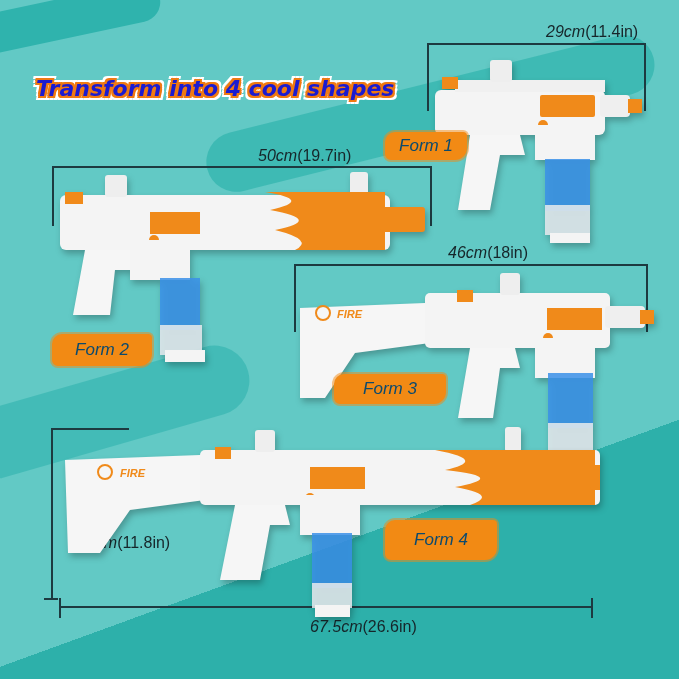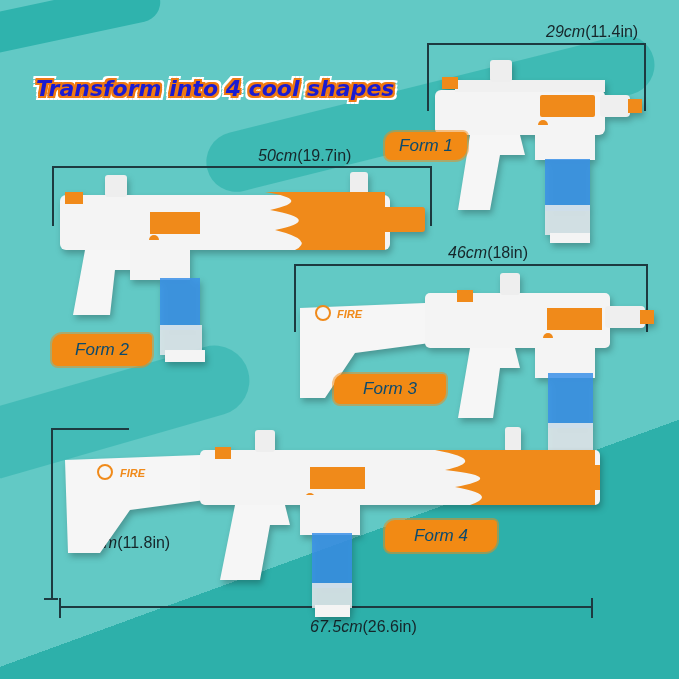--- a/index.html
+++ b/index.html
@@ -108,13 +108,13 @@
   <path d="M375 25 L535 25 L535 80 L410 80 Q440 70 395 62 Q450 52 385 45 Q430 35 375 25 Z" fill="#f08a1a"></path>
   <rect x="530" y="40" width="28" height="25" rx="3" fill="#f08a1a"></rect>
   <rect x="250" y="42" width="55" height="22" fill="#f08a1a"></rect>
   <circle cx="250" cy="73" r="5" fill="#f08a1a"></circle>
   <path d="M175 80 L225 80 L230 100 L210 100 L200 155 L160 155 Z" fill="#f6f6f6"></path>
   <rect x="240" y="70" width="60" height="40" fill="#f4f4f4"></rect>
   <rect x="252" y="108" width="40" height="55" fill="#3a8fe8" opacity=".85"></rect>
   <rect x="252" y="158" width="40" height="25" fill="#dfe6ea" opacity=".9"></rect>
   <rect x="255" y="180" width="35" height="12" fill="#f4f4f4"></rect>
 </svg>
-<div class="formtag" style="left:385px;top:520px;width:112px;height:32px;">Form 4</div>
+<div class="formtag" style="left:385px;top:520px;width:112px;height:40px;">Form 4</div>
 
 </body></html>

